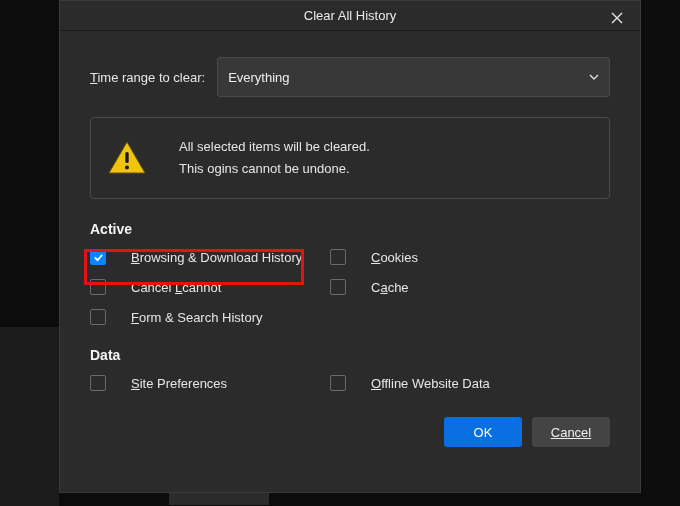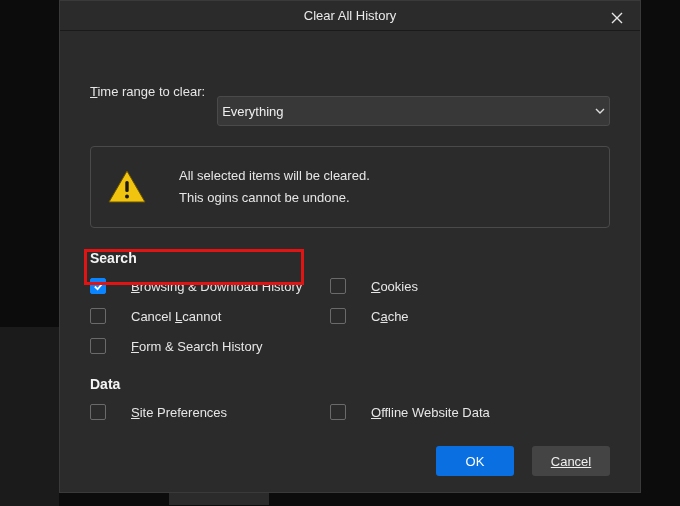--- a/index.html
+++ b/index.html
@@ -52,30 +52,29 @@
     .range-row {
       display: flex;
       align-items: center;
       gap: 12px;
       margin-bottom: 20px;
     }
     .range-label { color: #e6e6e6; }
     .range-label .ul { text-decoration: underline; }
     .select {
       flex: 1;
-      height: 30px;
+      height: 40px;
       background: #383838;
       border: 1px solid #4a4a4a;
       border-radius: 3px;
       display: flex;
       align-items: center;
-      padding: 0 4px;
+      padding: 0 10px;
       justify-content: space-between;
       cursor: pointer;
-      margin-top: 39px;
     }
     .select-label { color: #eee; }
     .chev { width: 10px; height: 10px; }
     .warning-box {
       border: 1px solid #4a4a4a;
       border-radius: 4px;
       padding: 18px 16px 18px 16px;
       display: flex;
       align-items: center;
       gap: 32px;
@@ -121,21 +120,21 @@
     .cb-label { color: #e6e6e6; }
     .cb-label .ul { text-decoration: underline; }
     .highlight-box {
       position: absolute;
       border: 3px solid #e11313;
       pointer-events: none;
     }
     .button-row {
       display: flex;
       justify-content: flex-end;
-      gap: 18px;
+      gap: 10px;
       margin-top: 26px;
       padding-right: 0;
     }
     .btn {
       height: 30px;
       min-width: 78px;
       padding: 0 16px;
       border-radius: 3px;
       font-size: 13px;
       display: flex;
@@ -202,21 +201,21 @@
         <path d="M20 2 L38 33 L2 33 Z" fill="#f1c40f" stroke="#6a5300" stroke-width="1"></path>
         <rect x="18.3" y="12" width="3.4" height="11" rx="1.5" fill="#1a1a1a"></rect>
         <circle cx="20" cy="27.5" r="2" fill="#1a1a1a"></circle>
       </svg>
       <div class="warn-text">
         <div>All selected items will be cleared.</div>
         <div>This ogins cannot be undone.</div>
       </div>
     </div>
 
-    <div class="section-heading">Search</div>
+    <div class="section-heading">Active</div>
 
     <div class="grid">
       <div class="check-row">
         <div class="cbox checked">
           <svg viewBox="0 0 12 12">
               <path d="M2 6 L5 9 L10 3" stroke="#fff" stroke-width="2" fill="none"></path>
             </svg>
         </div>
         <span class="cb-label"><span class="ul">B</span><span>rowsing &amp; Download History</span></span>
       </div>

